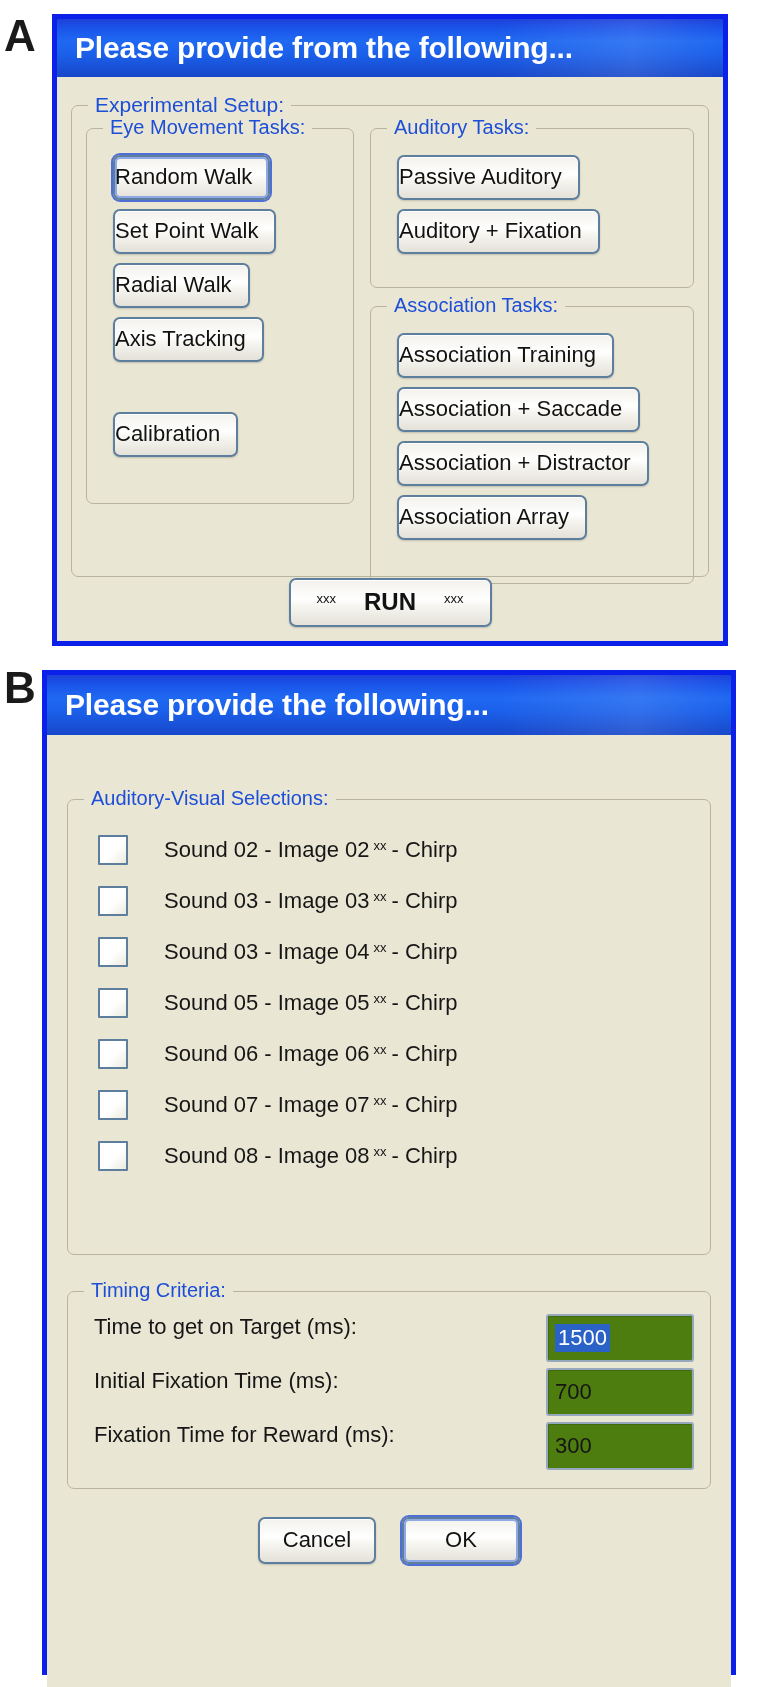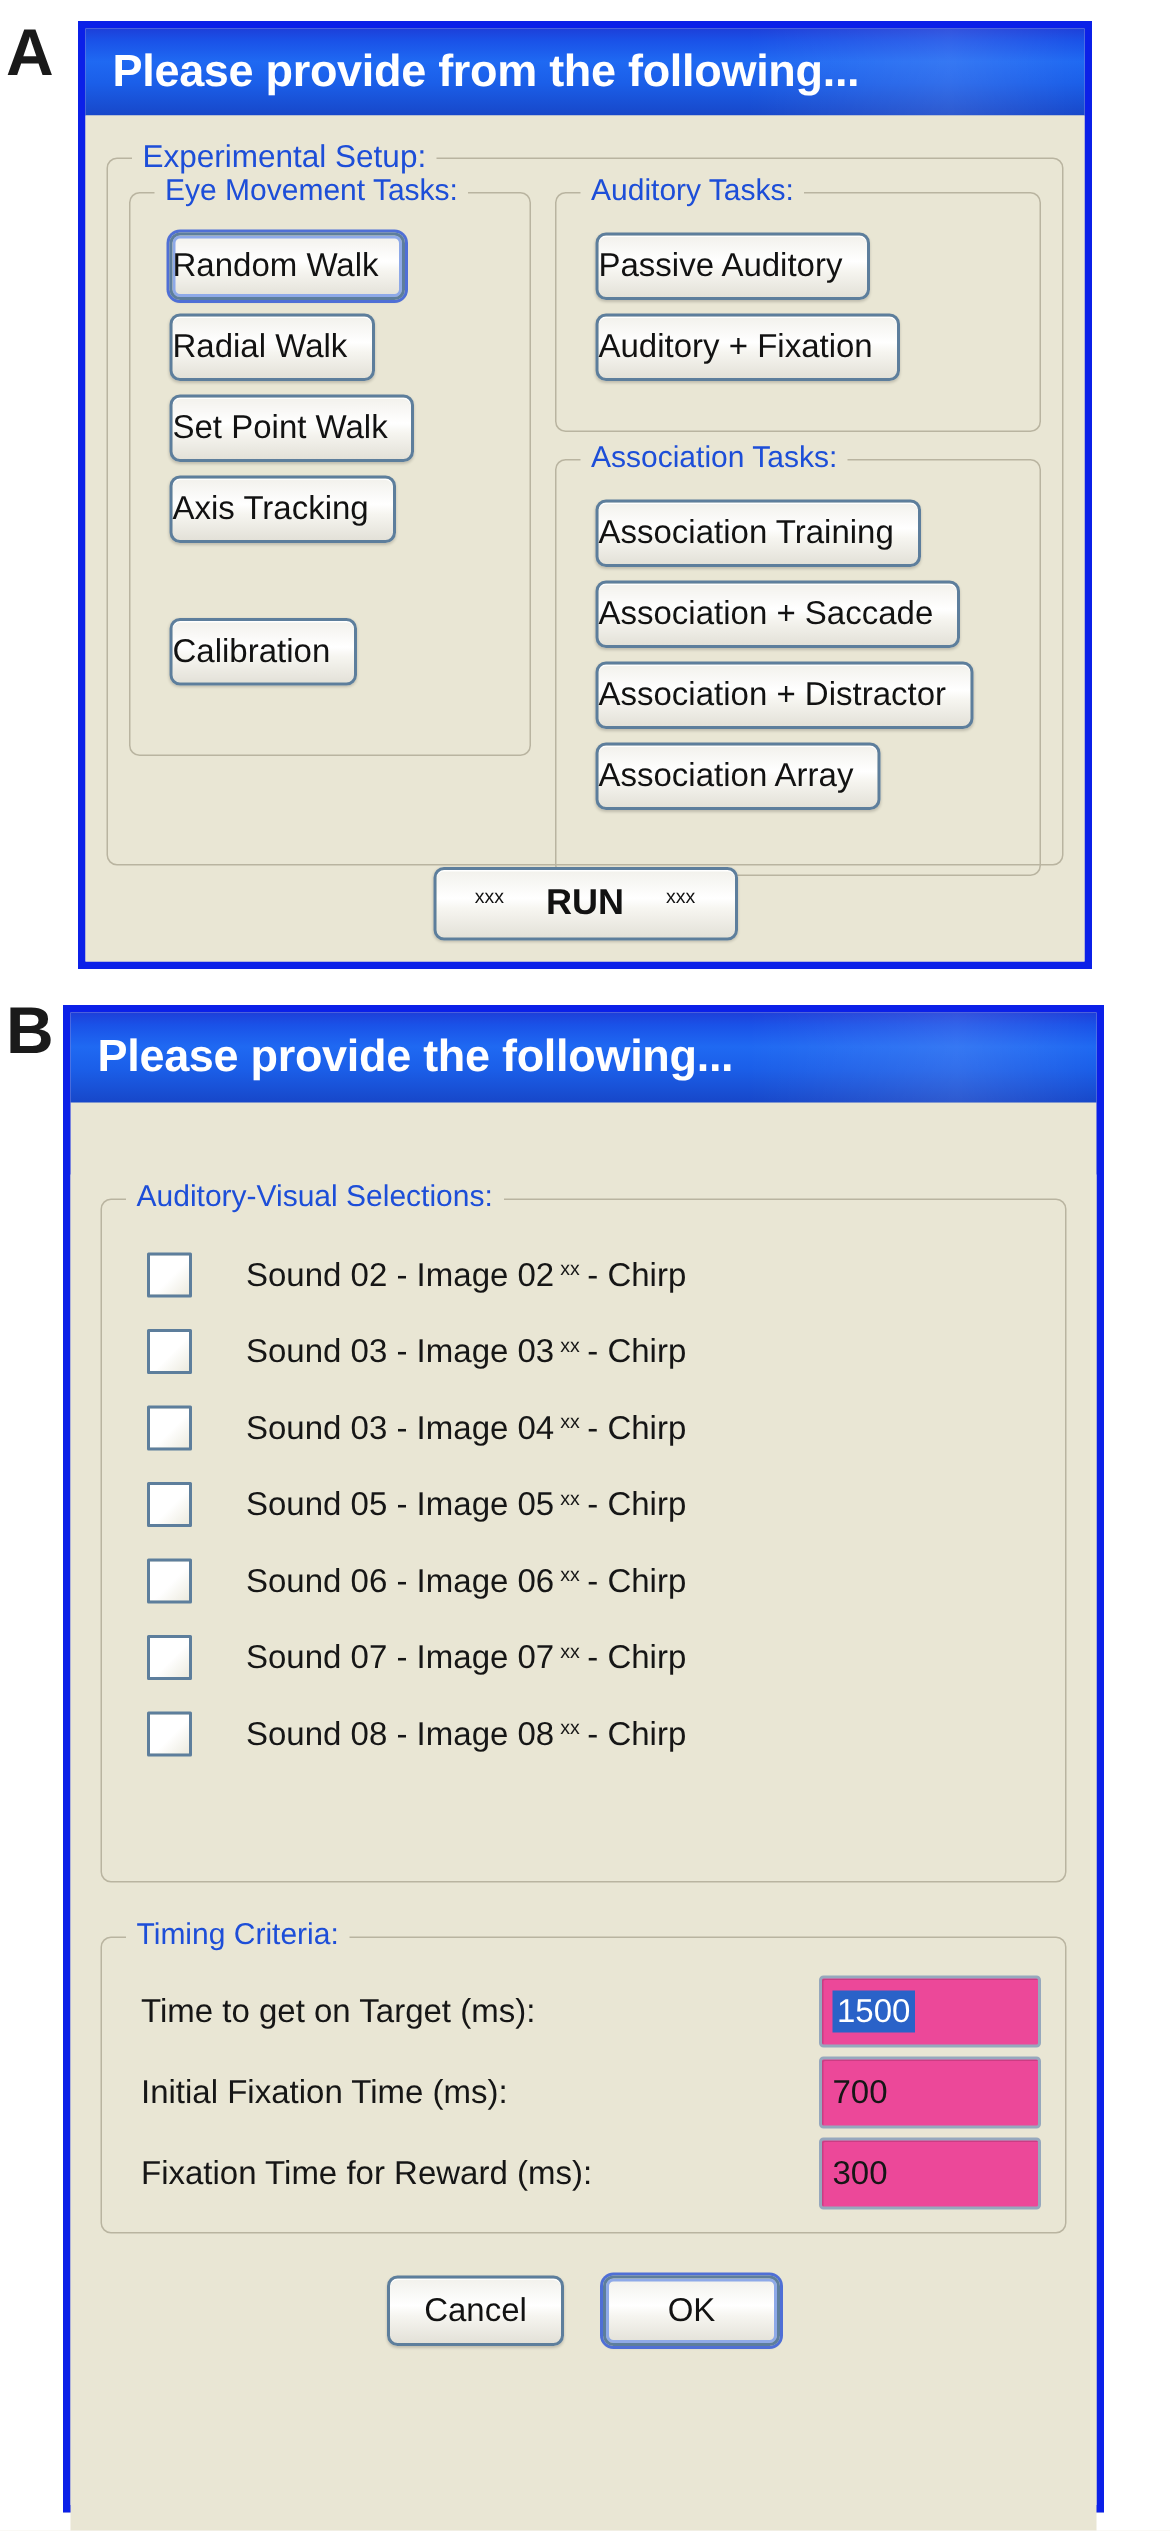--- a/index.html
+++ b/index.html
@@ -202,36 +202,36 @@
   }
 
   
   #timing-criteria {
     margin-top: 36px;
     height: 198px;
     padding-top: 22px;
   }
   .timing-row {
     display: flex;
-    align-items: center;
+    align-items: flex-start;
     padding: 0 16px 0 26px;
     height: 54px;
     gap: 20px;
   }
   .timing-label {
     font-size: 22px;
     color: #161616;
     flex: 1;
     font-family: "Liberation Sans", sans-serif;
     white-space: nowrap;
   }
   .textfield {
     width: 148px;
     height: 48px;
-    background: #ec4899;
+    background: #4d7c0f;
     border: 2px solid #96a8bd;
     border-radius: 3px;
     box-sizing: border-box;
     display: flex;
     align-items: center;
     padding-left: 7px;
     box-shadow: inset 1px 1px 0 rgba(0,0,0,.14);
     flex: none;
     cursor: text;
   }
@@ -278,24 +278,24 @@
       <div class="setup-columns">
 
         <div class="col-left">
           <div class="groupbox" id="eye-movement-tasks">
             <span class="gb-title">Eye Movement Tasks:</span>
 
             <div class="task-btn-row">
               <button class="btn focused">Random Walk</button>
             </div>
             <div class="task-btn-row">
+              <button class="btn">Set Point Walk</button>
+            </div>
+            <div class="task-btn-row">
               <button class="btn">Radial Walk</button>
-            </div>
-            <div class="task-btn-row">
-              <button class="btn">Set Point Walk</button>
             </div>
             <div class="task-btn-row">
               <button class="btn">Axis Tracking</button>
             </div>
             <div class="task-btn-row" style="margin-top:50px;">
               <button class="btn">Calibration</button>
             </div>
           </div>
         </div>
 

